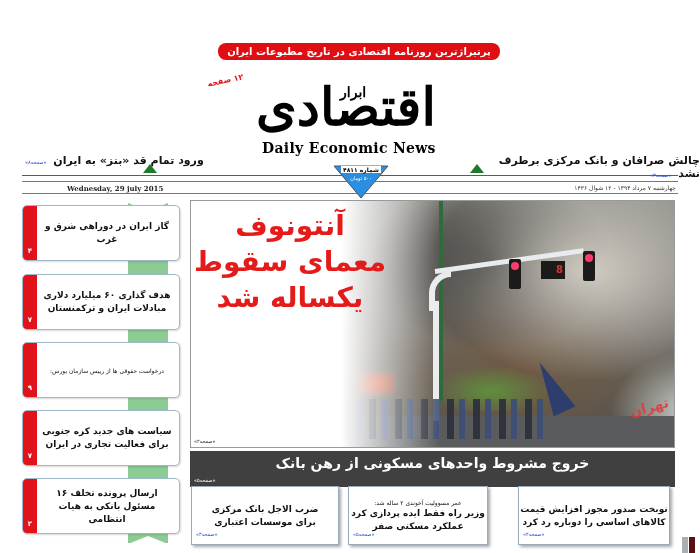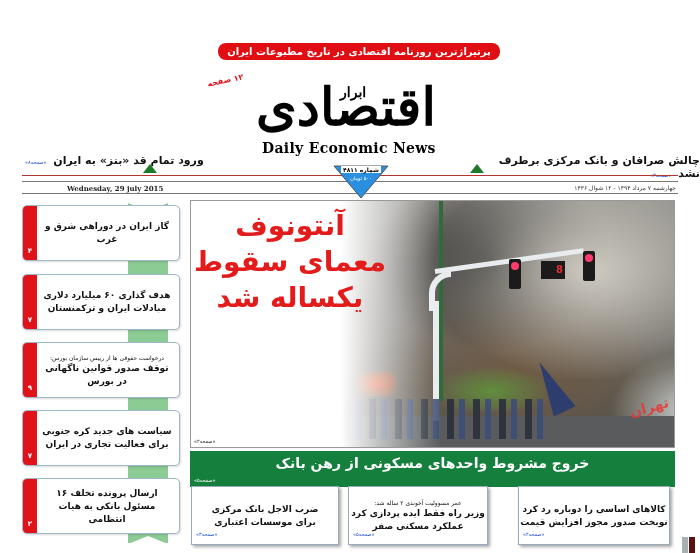--- a/index.html
+++ b/index.html
@@ -128,21 +128,21 @@
   .photo .watermark { position: absolute; left: 438px; top: 198px; color: #e43a3a; font-size: 14px; font-weight: bold; transform: rotate(-15deg); direction: rtl; opacity: 0.85; }
   .photo .photo-credit { position: absolute; left: 3px; bottom: 3px; font-size: 5px; color: #222; direction: rtl; }
 
   .headline {
     position: absolute; left: 190px; top: 208px; width: 200px; text-align: center; direction: rtl;
     color: #e41b1b; font-weight: bold; font-size: 28px; line-height: 36px;
   }
 
   
   .blue-band {
-    position: absolute; left: 190px; top: 449px; width: 485px; height: 38px; background: #15803d;
+    position: absolute; left: 190px; top: 449px; width: 485px; height: 38px; background: #404040;
     border-top: 2px solid #fff;
   }
   .blue-band .title {
     position: absolute; left: 0; right: 0; top: 4px; text-align: center; direction: rtl;
     color: #fff; font-weight: bold; font-size: 14px;
   }
   .blue-band .pg { position: absolute; left: 4px; top: 26px; color: #fff; font-size: 5px; direction: rtl; }
 
   
   .bbox {
@@ -213,21 +213,20 @@
   <div class="num">۷</div>
   <div class="txt">
       <span>هدف گذاری ۶۰ میلیارد دلاری مبادلات ایران و ترکمنستان</span>
     </div>
 </div>
 <div class="lbox" style="top:342px;">
   <div class="bar"></div>
   <div class="num">۹</div>
   <div class="txt">
     <span class="kicker">درخواست حقوقی ها از رییس سازمان بورس:</span>
-    <span>توقف صدور قوانین ناگهانی در بورس</span>
   </div>
 </div>
 <div class="lbox" style="top:410px;">
   <div class="bar"></div>
   <div class="num">۷</div>
   <div class="txt">
       <span>سیاست های جدید کره جنوبی برای فعالیت تجاری در ایران</span>
     </div>
 </div>
 <div class="lbox" style="top:478px;">
@@ -272,20 +271,20 @@
   <span>برای موسسات اعتباری</span>
   <span class="pg">«صفحه۳»</span>
 </div>
 <div class="bbox b2">
   <span class="kicker">عمر مسوولیت آخوندی ۲ ساله شد:</span>
   <span>وزیر راه فقط ایده پردازی کرد</span>
   <span>عملکرد مسکنی صفر</span>
   <span class="pg">«صفحه۵»</span>
 </div>
 <div class="bbox b3">
+  <span>نوبخت صدور مجوز افزایش قیمت</span>
   <span>کالاهای اساسی را دوباره رد کرد</span>
-  <span>نوبخت صدور مجوز افزایش قیمت</span>
   <span class="pg">«صفحه۴»</span>
 </div>
 
 <div class="corner-bars">
   <span style="background:#a9b0b2;"></span><span style="background:#5a1010;"></span>
 </div>
 
 </body></html>

